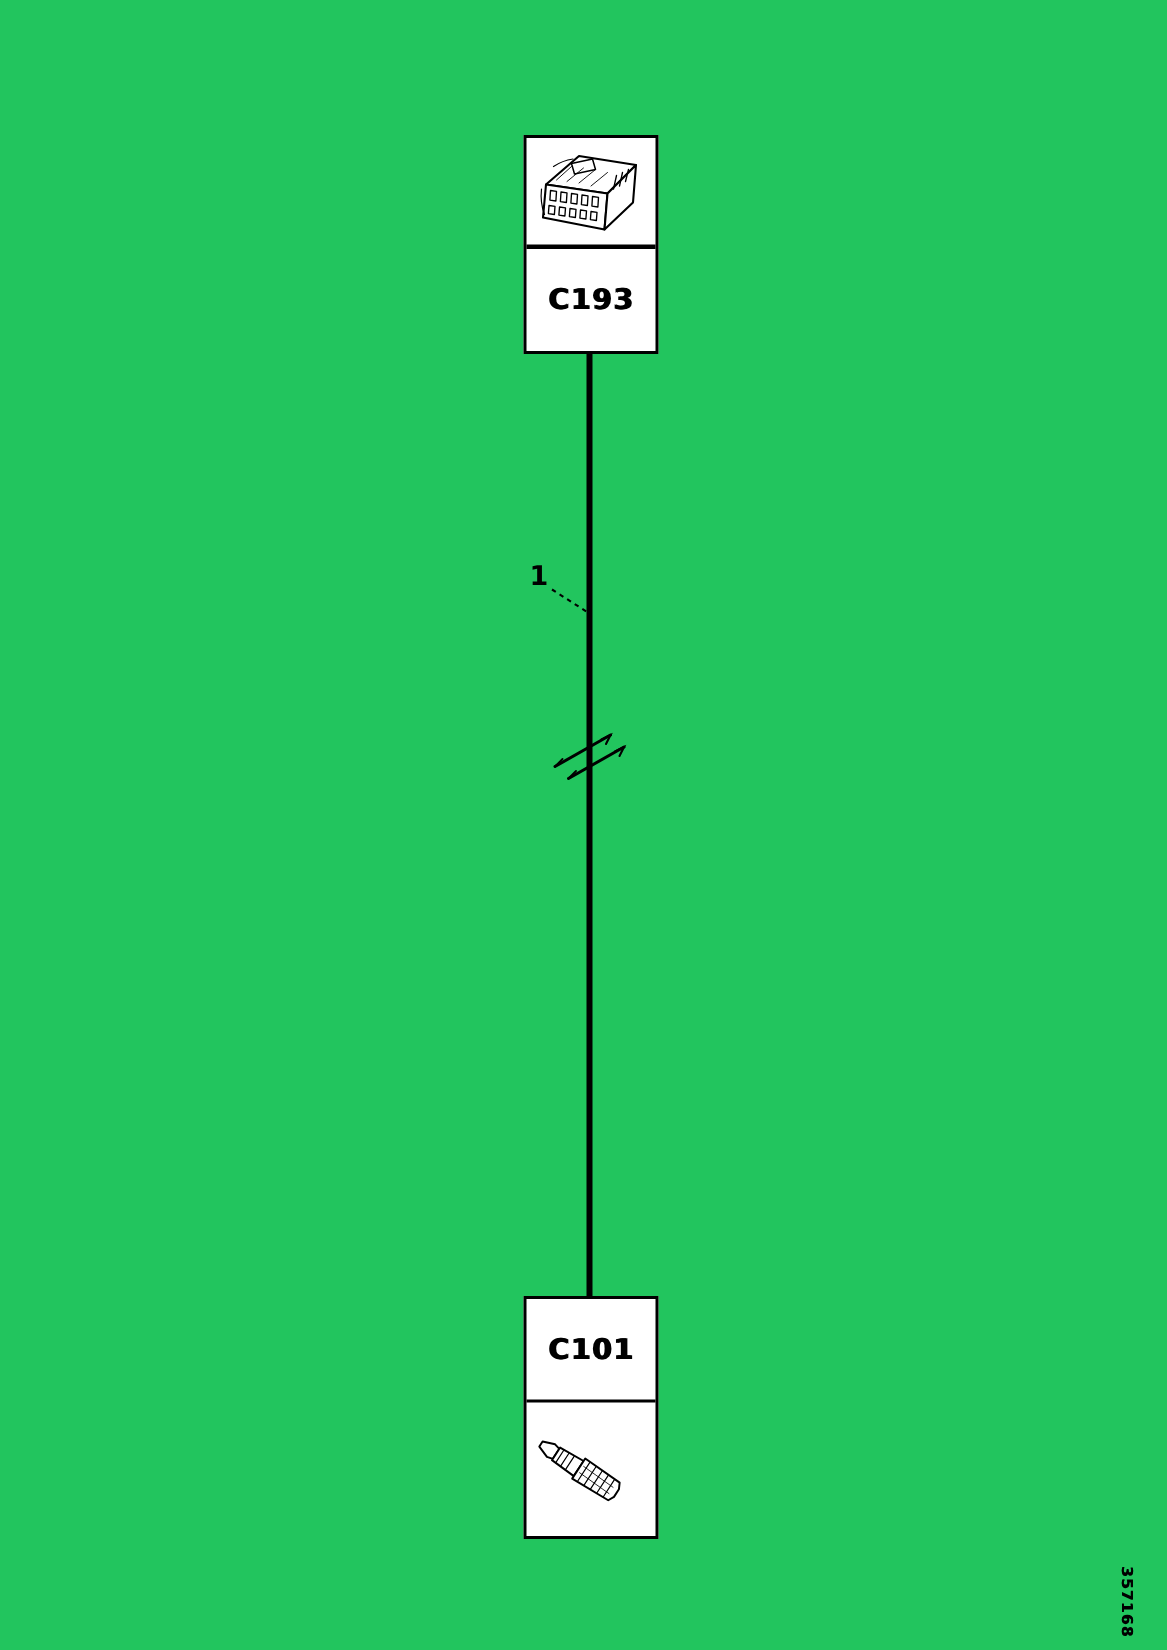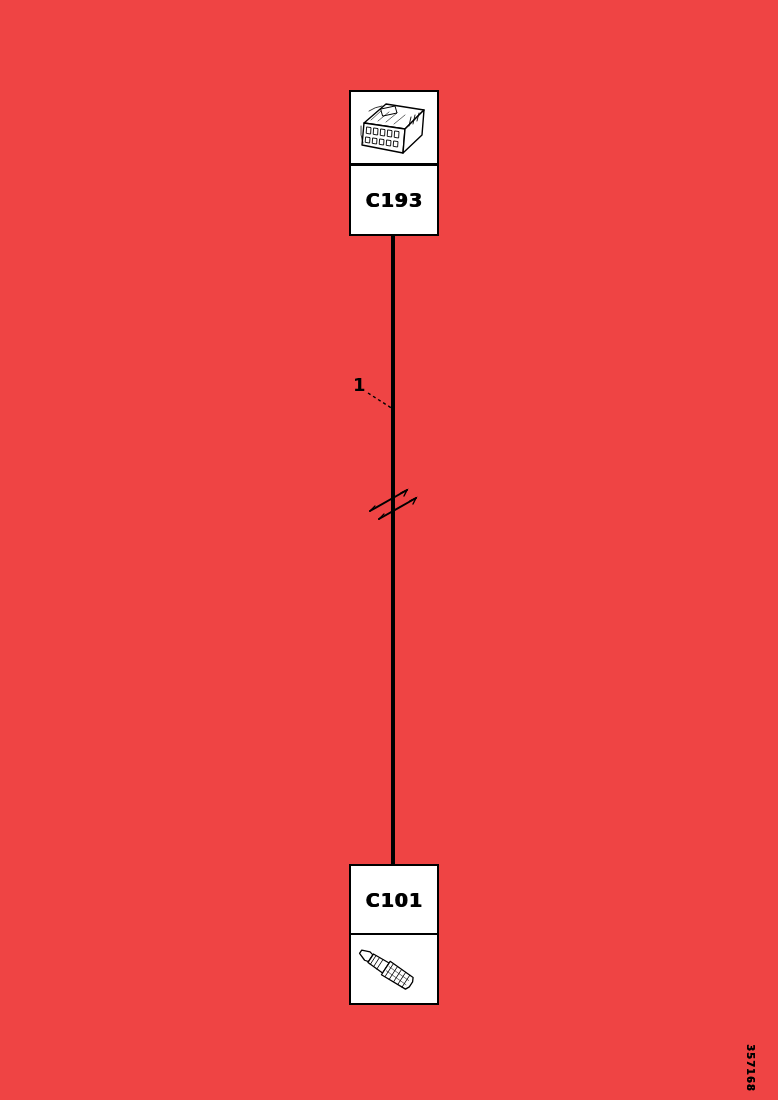--- a/index.html
+++ b/index.html
@@ -5,35 +5,35 @@
   html, body {
     margin: 0;
     padding: 0;
     background: #ffffff;
     font-family: "DejaVu Sans", "Liberation Sans", sans-serif;
   }
   .page {
     position: relative;
     width: 778px;
     height: 1100px;
-    background: #ef4444;
+    background: #22c55e;
     overflow: hidden;
   }
   .connector-box {
     position: absolute;
     left: 349px;
     width: 90px;
     border: 2px solid #000;
     background: #fff;
     box-sizing: border-box;
     display: flex;
     flex-direction: column;
   }
   .box-top    { top: 90px;  height: 146px; }
-  .box-bottom { top: 864px; height: 141px; }
+  .box-bottom { top: 864px; height: 162px; }
   .cell {
     position: relative;
     box-sizing: border-box;
     display: flex;
     align-items: center;
     justify-content: center;
     overflow: hidden;
   }
   .box-top .image-cell { height: 74px; border-bottom: 3px solid #000; }
   .box-top .label-cell { flex: 1; }

